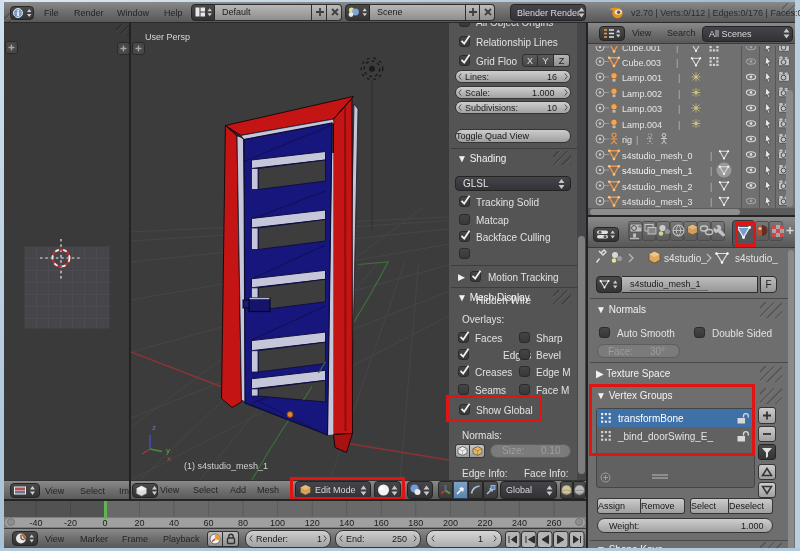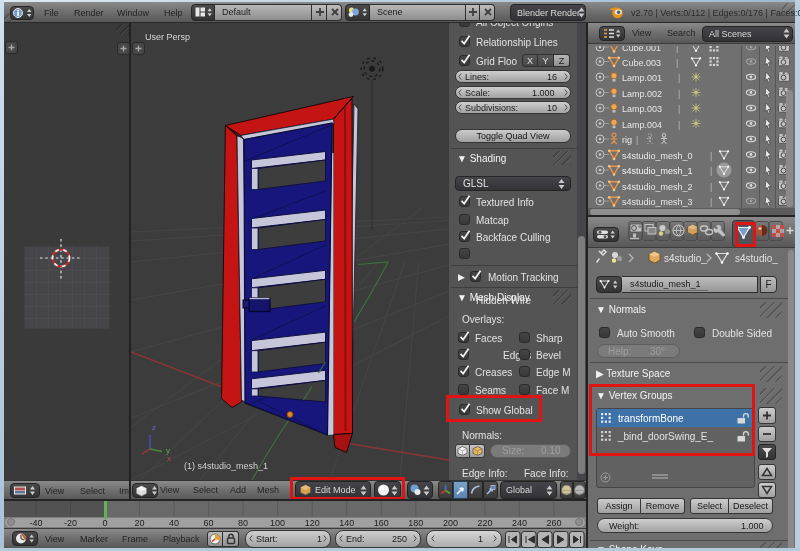--- a/index.html
+++ b/index.html
@@ -7,21 +7,21 @@
   font-family:"Liberation Sans", sans-serif; position:relative; }
 .abs { position:absolute; }
 .hdr { background:linear-gradient(180deg,#8a8a8a 0%,#717171 45%,#585858 100%); }
 .mtx { position:absolute; color:#d9d9d9; font-size:9px; line-height:12px; white-space:nowrap; }
 .dtx { position:absolute; color:#1b1b1b; font-size:9px; line-height:12px; white-space:nowrap; }
 .ebtn { position:absolute; background:linear-gradient(180deg,#4a4a4a,#333); border:1px solid #262626; border-radius:4px; }
 .darkdrop { position:absolute; background:linear-gradient(180deg,#44444a,#323237); border:1px solid #242424; border-radius:4px; color:#e4e4e4; font-size:9px; }
 .cb { position:absolute; width:11px; height:11px; background:linear-gradient(180deg,#454545,#383838); border:1px solid #2b2b2b; border-radius:3px; }
 .lbl { position:absolute; color:#e2e2e2; font-size:10px; line-height:11px; white-space:nowrap; }
 .slider { position:absolute; background:linear-gradient(180deg,#cecece,#a2a2a2); border:1px solid #353535; border-radius:8px; color:#1a1a1a; font-size:9px; }
-.btn { position:absolute; background:linear-gradient(180deg,#cccccc,#a0a0a0); border:1px solid #353535; color:#161616; font-size:9px; text-align:center; }
+.btn { position:absolute; background:linear-gradient(180deg,#cccccc,#a0a0a0); border:1px solid #353535; color:#161616; font-size:9px; text-align:left; }
 .grip { position:absolute; background:repeating-linear-gradient(135deg, transparent 0px, transparent 3.5px, rgba(0,0,0,0.18) 3.5px, rgba(0,0,0,0.18) 5px, rgba(255,255,255,0.08) 5px, rgba(255,255,255,0.08) 6px); }
 .redbox { position:absolute; border:3px solid #e01412; }
 </style>
 </head>
 <body>
 
 <div class="abs" style="left:0;top:0;width:800px;height:3px;background:linear-gradient(90deg,#dceaf4,#9db8ce);"></div>
 <div class="abs" style="left:0;top:0;width:4px;height:551px;background:linear-gradient(180deg,#cfe0ee,#a9c2d6);"></div>
 <div class="abs" style="left:795px;top:0;width:5px;height:551px;background:#b9cfe0;"></div>
 <div class="abs" style="left:0;top:548px;width:800px;height:3px;background:#b3c9dc;"></div>
@@ -250,21 +250,21 @@
  <div class="grip" style="left:104px;top:128px;width:18px;height:14px;"></div>
  <div class="darkdrop" style="left:6px;top:153px;width:116px;height:15px;"></div>
  <span class="lbl" style="left:14px;top:155px;">GLSL</span>
  <svg class="abs" style="left:108px;top:155px;" width="10" height="12">
       <path d="M1.5 5 l3 -4 l3 4 z M1.5 7 l3 4 l3 -4 z" fill="#c9c9c9"></path>
     </svg>
  <div class="cb" style="left:10px;top:173px;"></div>
  <svg class="abs" style="left:10px;top:172px;" width="13" height="13">
       <path d="M2.5 5.8 L5.2 8.6 L10.5 0.8" stroke="#f2f2f2" stroke-width="1.7" fill="none"></path>
     </svg>
- <span class="lbl" style="left:27px;top:174px;">Textured Info</span>
+ <span class="lbl" style="left:27px;top:174px;">Tracking Solid</span>
  <div class="cb" style="left:10px;top:191px;"></div>
  <span class="lbl" style="left:27px;top:192px;">Matcap</span>
  <div class="cb" style="left:10px;top:208px;"></div>
  <svg class="abs" style="left:10px;top:207px;" width="13" height="13">
       <path d="M2.5 5.8 L5.2 8.6 L10.5 0.8" stroke="#f2f2f2" stroke-width="1.7" fill="none"></path>
     </svg>
  <span class="lbl" style="left:27px;top:209px;">Backface Culling</span>
  <div class="cb" style="left:10px;top:225px;"></div>
  <span class="lbl" style="left:27px;top:226px;margin-top:46px;">Hidden Wire</span>
  <div class="abs" style="left:2px;top:242px;width:126px;height:1px;background:#3e3e3e;"></div>
@@ -482,21 +482,21 @@
       <rect x="3.5" y="6" width="7" height="5.5" rx="1" fill="none" stroke="#333" stroke-width="1.4"></rect>
       <path d="M4.8 6 v-1.5 a2.2 2.2 0 0 1 4.4 0 V6" fill="none" stroke="#333" stroke-width="1.4"></path>
     </svg>
  <div class="slider" style="left:240.5px;top:29px;width:86px;height:17.5px;"></div>
     <svg class="abs" style="left:244px;top:33px;" width="6" height="9">
       <path d="M4.2 1.5 L1.8 4.5 L4.2 7.5" fill="none" stroke="#4f4f4f" stroke-width="1"></path>
     </svg>
     <svg class="abs" style="left:318px;top:33px;" width="6" height="9">
       <path d="M1.8 1.5 L4.2 4.5 L1.8 7.5" fill="none" stroke="#4f4f4f" stroke-width="1"></path>
     </svg>
- <span class="dtx" style="left:252px;top:32px;">Start:</span>
+ <span class="dtx" style="left:252px;top:32px;">Render:</span>
     <span class="dtx" style="left:313px;top:32px;">1</span>
  <div class="slider" style="left:330.5px;top:29px;width:86px;height:17.5px;"></div>
     <svg class="abs" style="left:334px;top:33px;" width="6" height="9">
       <path d="M4.2 1.5 L1.8 4.5 L4.2 7.5" fill="none" stroke="#4f4f4f" stroke-width="1"></path>
     </svg>
     <svg class="abs" style="left:408px;top:33px;" width="6" height="9">
       <path d="M1.8 1.5 L4.2 4.5 L1.8 7.5" fill="none" stroke="#4f4f4f" stroke-width="1"></path>
     </svg>
  <span class="dtx" style="left:342px;top:32px;">End:</span>
     <span class="dtx" style="left:388px;top:32px;">250</span>
@@ -813,21 +813,21 @@
  <div class="abs" style="left:42px;top:73px;width:78px;height:1px;background:#6a6a6a;"></div>
  <div class="abs" style="left:172px;top:59px;width:17px;height:17px;background:linear-gradient(180deg,#bdbdbd,#969696);border:1px solid #2e2e2e;border-radius:0 4px 4px 0;color:#222;font-size:10px;text-align:center;line-height:16px;">F</div>
  <div class="abs" style="left:2px;top:81px;width:203px;height:1px;background:#4a4a4a;"></div>
  <span class="lbl" style="left:8px;top:87px;color:#f2f2f2;">▼ Normals</span>
  <div class="grip" style="left:172px;top:85px;width:22px;height:16px;"></div>
  <div class="cb" style="left:11px;top:110px;"></div>
  <span class="lbl" style="left:29px;top:111px;">Auto Smooth</span>
  <div class="cb" style="left:106px;top:110px;"></div>
  <span class="lbl" style="left:124px;top:111px;">Double Sided</span>
  <div class="abs" style="left:9px;top:127px;width:83px;height:14px;background:#7b7b7b;border:1px solid #5e5e5e;border-radius:7px;"></div>
- <span class="lbl" style="left:20px;top:129px;color:#9e9e9e;">Help:</span>
+ <span class="lbl" style="left:20px;top:129px;color:#9e9e9e;">Face:</span>
  <span class="lbl" style="left:62px;top:129px;color:#9e9e9e;">30°</span>
  <div class="abs" style="left:2px;top:145px;width:203px;height:1px;background:#4a4a4a;"></div>
  <span class="lbl" style="left:8px;top:151px;color:#f2f2f2;">▶ Texture Space</span>
  <div class="grip" style="left:172px;top:149px;width:22px;height:16px;"></div>
  <span class="lbl" style="left:8px;top:173px;color:#f2f2f2;">▼ Vertex Groups</span>
  <div class="grip" style="left:172px;top:171px;width:22px;height:16px;"></div>
 
  <div class="abs" style="left:8px;top:191px;width:159px;height:80px;background:#616161;border:1px solid #454545;border-radius:3px;"></div>
  <div class="abs" style="left:9px;top:192px;width:157px;height:18px;background:#3d71a8;"></div>
  <svg class="abs" style="left:12px;top:195px;" width="13" height="13">

